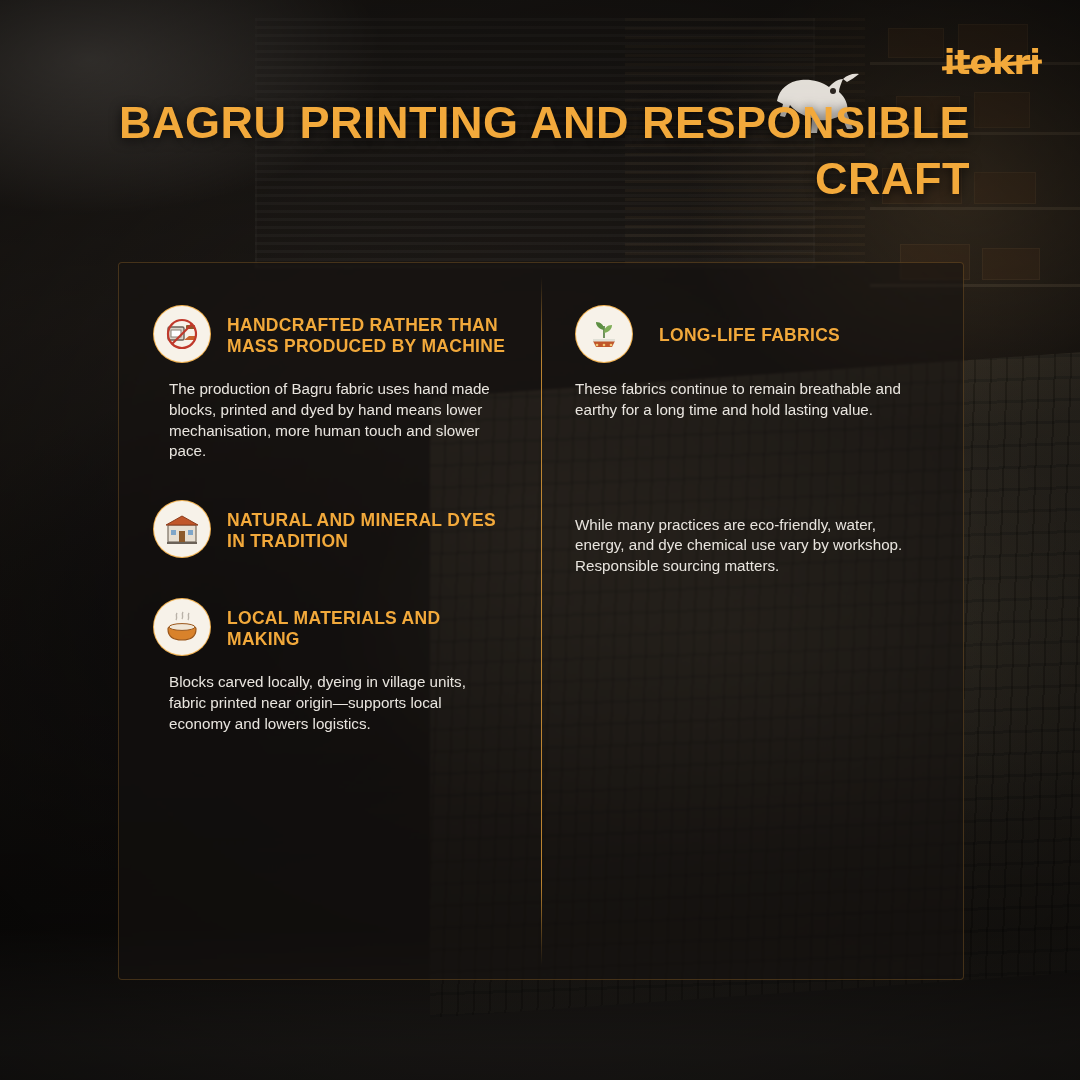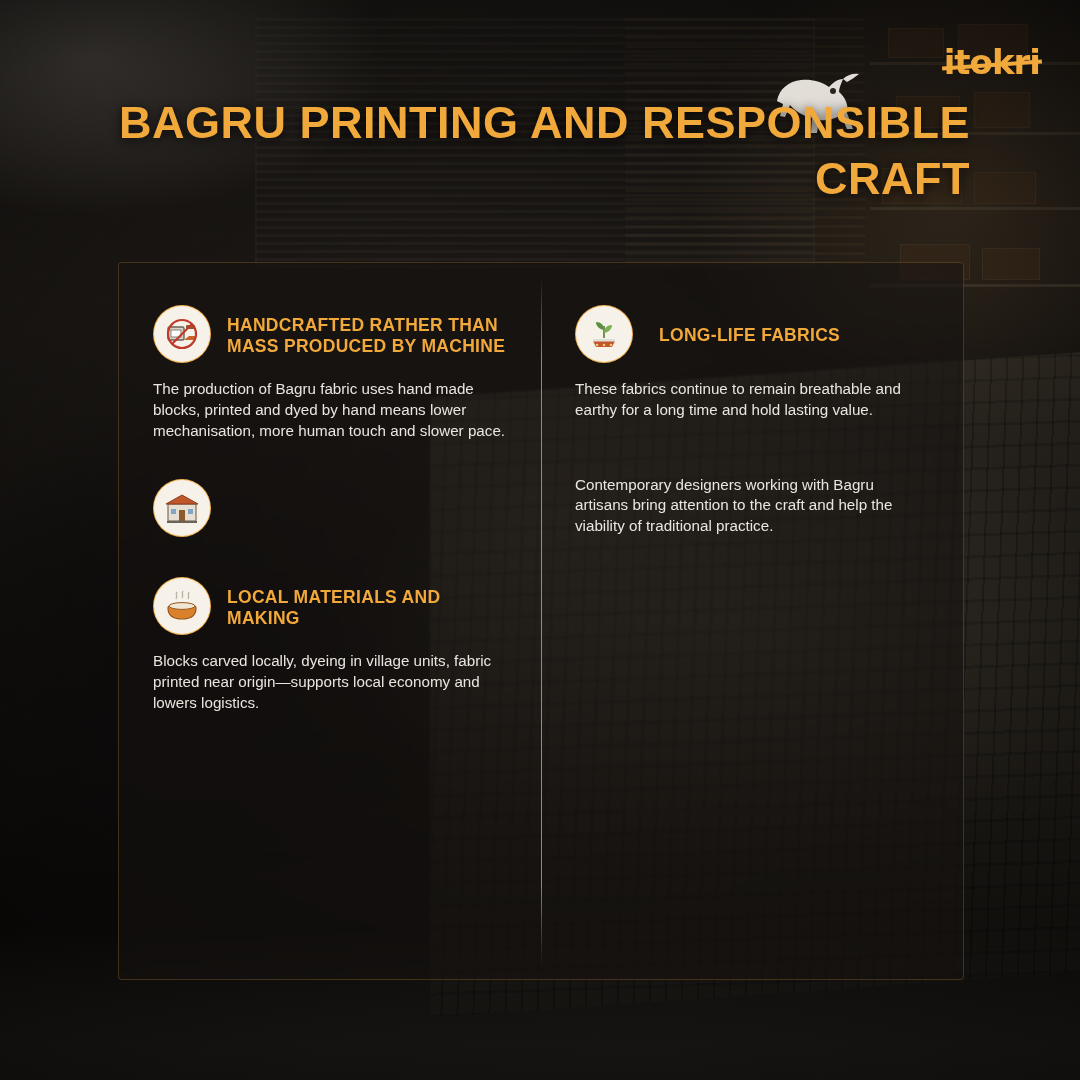--- a/index.html
+++ b/index.html
@@ -134,21 +134,21 @@
     font-size: 17.5px; font-weight: 700; line-height: 1.22;
     letter-spacing: .3px;
     padding-top: 4px;
     text-transform: uppercase;
   }
   .item-body {
     color: #e9e5df;
     font-size: 15.2px; line-height: 1.37;
     margin-top: 16px;
   }
-  .col.left .item-body { margin-left: 0; }
+  .col.left .item-body { margin-left: 16px; }
   .col.right .item-head { gap: 26px; }
 
   .spacer-a { height: 38px; }
   .spacer-b { height: 40px; }
 </style>
 </head>
 <body>
 
 <div id="poster">
 
@@ -218,20 +218,21 @@
           <span class="badge">
             <svg viewBox="0 0 40 40">
               <rect x="6" y="16" width="28" height="17" fill="#e7dfd2" stroke="#7a6f62" stroke-width="1.2"></rect>
               <path d="M4 16 L20 7 L36 16 Z" fill="#c0562a" stroke="#8c3d1c" stroke-width="1"></path>
               <rect x="17" y="22" width="6" height="11" fill="#8c5a2b"></rect>
               <rect x="9" y="21" width="5" height="5" fill="#7fa6c9"></rect>
               <rect x="26" y="21" width="5" height="5" fill="#7fa6c9"></rect>
               <rect x="5" y="33" width="30" height="2" fill="#6b6258"></rect>
             </svg>
           </span>
+          <span class="item-title">NATURAL AND MINERAL DYES IN TRADITION</span>
         </div>
       </div>
 
       <div class="spacer-b"></div>
 
       <div class="item">
         <div class="item-head">
           <span class="badge">
             <svg viewBox="0 0 40 40">
               <path d="M8 20 h24 a2 2 0 0 1 2 2 c0 7 -5 11 -14 11 s-14 -4 -14 -11 a2 2 0 0 1 2 -2z" fill="#d9822b" stroke="#9a561a" stroke-width="1.2"></path>
@@ -264,22 +265,22 @@
             </svg>
           </span>
           <span class="item-title">LONG-LIFE FABRICS</span>
         </div>
         <div class="item-body">These fabrics continue to remain breathable and earthy for a long time and hold lasting value.</div>
       </div>
 
       <div class="spacer-a"></div>
 
       <div class="item">
-        <div class="item-body">Contemporary designers working with Bagru artisans bring attention to the craft and help the viability of traditional practice.</div>
       </div>
 
       <div class="spacer-b"></div>
 
       <div class="item">
+        <div class="item-body">While many practices are eco-friendly, water, energy, and dye chemical use vary by workshop. Responsible sourcing matters.</div>
       </div>
     </div>
   </div>
 </div>
 
 </body></html>

